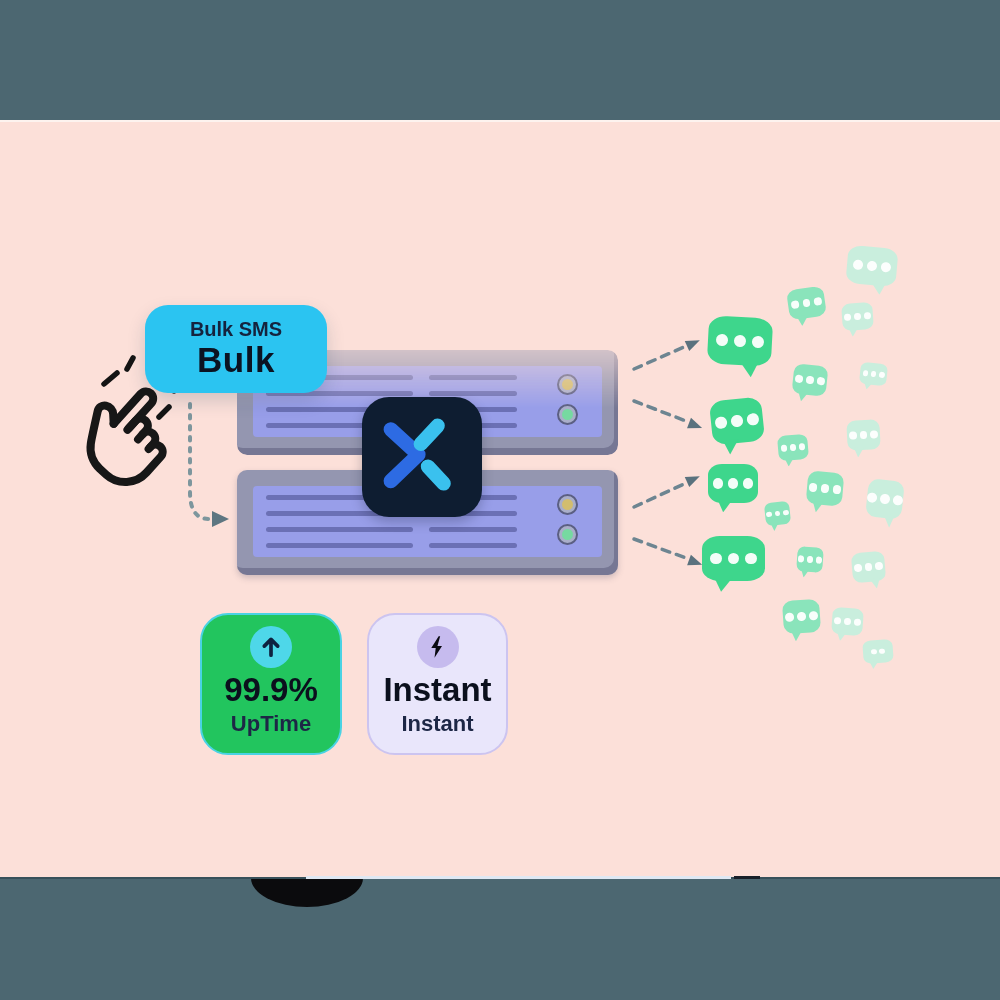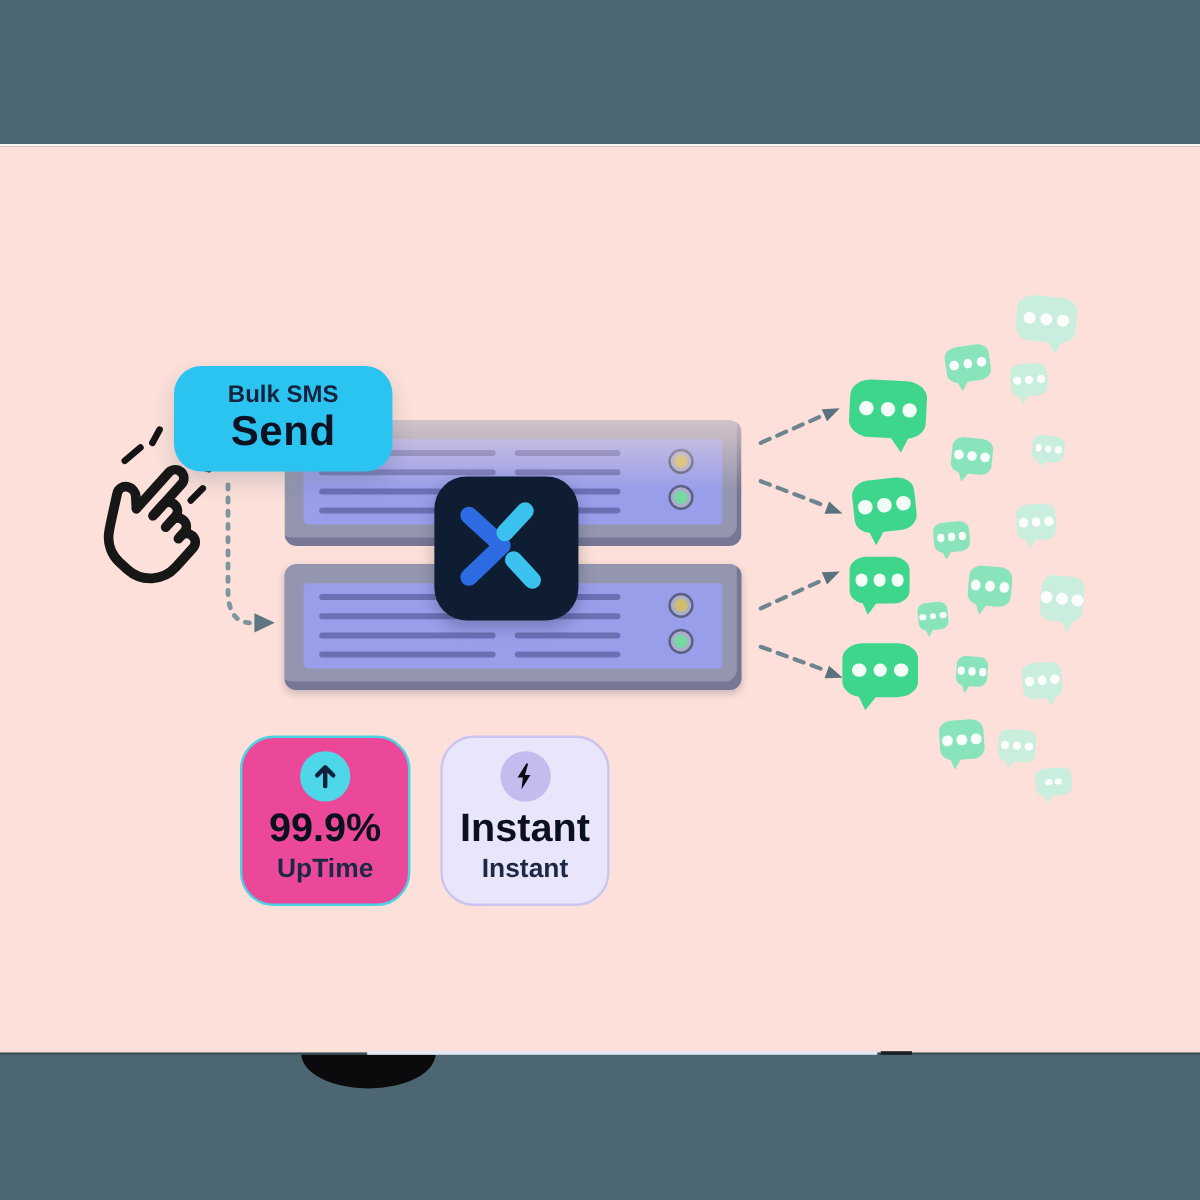--- a/index.html
+++ b/index.html
@@ -55,21 +55,21 @@
         background:inherit;clip-path:polygon(8% 0,100% 0,42% 100%);}
   .bubble .dots{position:absolute;inset:0;display:flex;align-items:center;justify-content:center;gap:9%;}
   .bubble .dot{height:26%;aspect-ratio:1;border-radius:50%;background:rgba(255,255,255,.94);}
   .bubble.bright .body{background:#3ed68c;}
   .bubble.medium .body{background:#8ae4bb;}
   .bubble.pale   .body{background:#c9eedd;}
 
   
   .card{position:absolute;top:613px;height:142px;border-radius:28px;z-index:3;box-sizing:border-box;
         display:flex;flex-direction:column;align-items:center;border:2px solid transparent;}
-  .card-uptime{left:200px;width:142px;background:#ec4899;border-color:#49d3e4;}
+  .card-uptime{left:200px;width:142px;background:#22c55e;border-color:#49d3e4;}
   .card-instant{left:367px;width:141px;background:#e9e6fb;border-color:#ccc4f0;}
   .card-throughput{left:527px;width:141px;background:#92e3b9;border-color:#41ba79;}
   .badge{width:42px;height:42px;border-radius:50%;margin-top:11px;display:flex;align-items:center;justify-content:center;}
   .card-uptime .badge{background:#4ed7e9;}
   .card-instant .badge{background:#c6bbee;}
   .card-throughput .badge{background:#55d295;}
   .card-title{margin-top:5px;font-size:33px;font-weight:800;color:#0b101d;line-height:1.05;}
   .card-sub{margin-top:3px;font-size:22px;font-weight:700;color:#1d2746;}
 </style>
 </head>
@@ -167,21 +167,21 @@
     <g fill="none" stroke="#171717" stroke-width="1.7" stroke-linecap="round" stroke-linejoin="round">
       <path d="M8 13v-8.5a1.5 1.5 0 0 1 3 0v7.5"></path>
       <path d="M11 11.5v-2a1.5 1.5 0 0 1 3 0v2.5"></path>
       <path d="M14 10.5a1.5 1.5 0 0 1 3 0v1.5"></path>
       <path d="M17 11.5a1.5 1.5 0 0 1 3 0v4.5a6 6 0 0 1 -6 6h-2h.208a6 6 0 0 1 -5.012 -2.7l-.196 -.3c-.312 -.479 -1.407 -2.388 -3.286 -5.728a1.5 1.5 0 0 1 .536 -2.022a1.867 1.867 0 0 1 2.28 .28l1.47 1.47"></path>
     </g>
   </svg>
 
   <div class="send-button">
     <div class="send-top">Bulk SMS</div>
-    <div class="send-main">Send</div>
+    <div class="send-main">Bulk</div>
   </div>
 
   <div>
       <div class="bubble bright" style="left: 708px; top: 317px; width: 64px; height: 48px; transform: rotate(3deg) scaleX(-1);">
         <div class="body">
           <div class="dots">
             <span class="dot"></span>
             <span class="dot"></span>
             <span class="dot"></span>
           </div>

